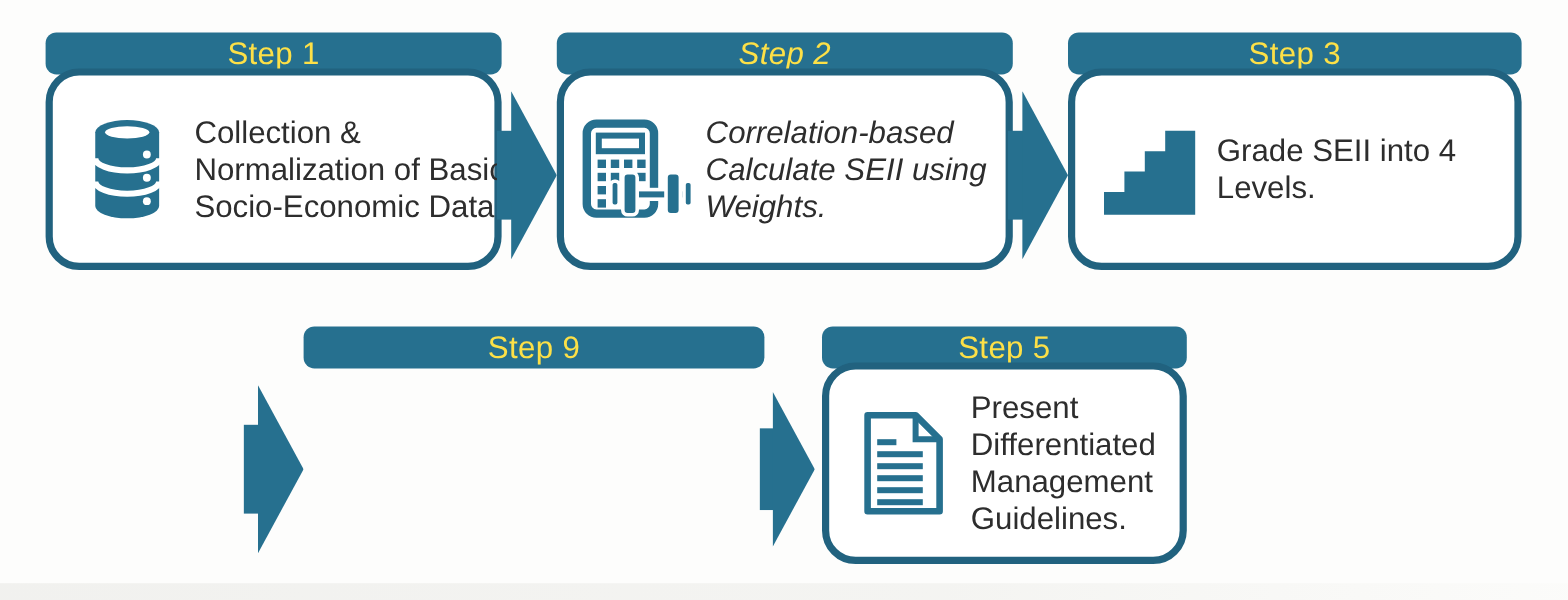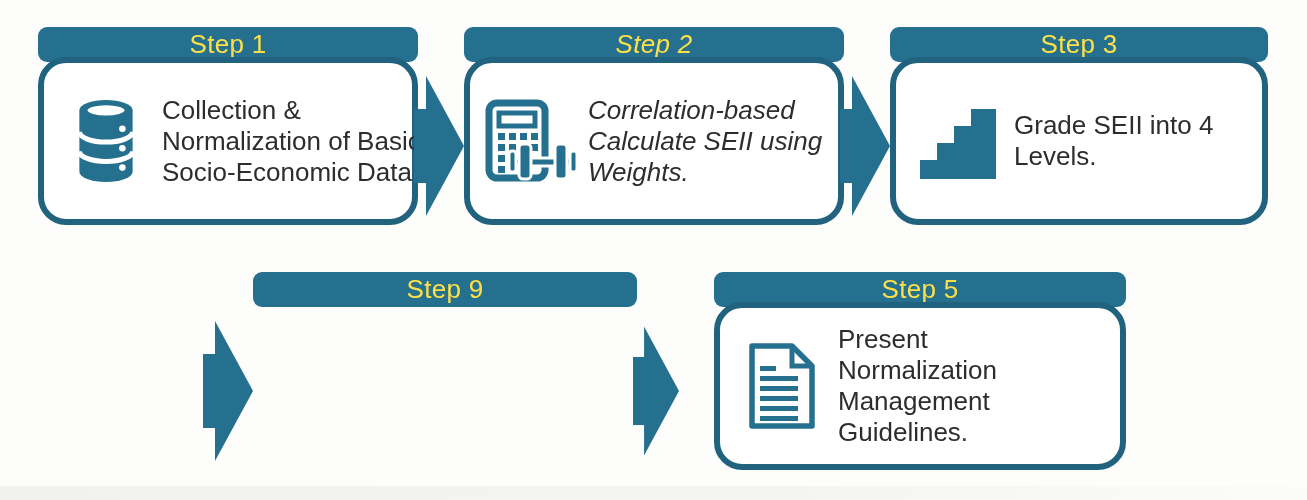--- a/index.html
+++ b/index.html
@@ -176,42 +176,42 @@
     </div>
   </div>
 
   <div class="arrow" style="left:633px;top:321px;">
     <svg width="46" height="140" viewBox="0 0 50 140" aria-hidden="true">
       <rect x="0" y="33" width="24" height="74" fill="currentColor"></rect>
       <polygon points="12,0 50,70 12,140" fill="currentColor"></polygon>
     </svg>
   </div>
 
-  <div class="step" style="left:714px;top:272px;width:412px;">
+  <div class="step" style="left:685px;top:272px;width:304px;">
     <div class="step-header">
       <span>Step 5</span>
     </div>
     <div class="step-body">
       <div class="icon-box">
         <svg width="72" height="90" viewBox="0 0 72 88" aria-hidden="true">
           <path d="M6,4 L46,4 L66,24 L66,84 L6,84 Z" fill="#fff" stroke="currentColor" stroke-width="5.5" stroke-linejoin="round"></path>
           <path d="M46,4 L46,24 L66,24" fill="none" stroke="currentColor" stroke-width="5"></path>
           <g fill="currentColor">
             <rect x="14" y="24" width="16" height="5"></rect>
             <rect x="14" y="34" width="38" height="5"></rect>
             <rect x="14" y="44" width="38" height="5"></rect>
             <rect x="14" y="54" width="38" height="5"></rect>
             <rect x="14" y="64" width="38" height="5"></rect>
             <rect x="14" y="74" width="38" height="5"></rect>
           </g>
         </svg>
       </div>
       <div class="step-text">
         <div class="line">Present</div>
-        <div class="line">Normalization</div>
+        <div class="line">Differentiated</div>
         <div class="line">Management</div>
         <div class="line">Guidelines.</div>
       </div>
     </div>
   </div>
 
   <div class="bottom-strip"></div>
 </div>
 
 </body></html>

